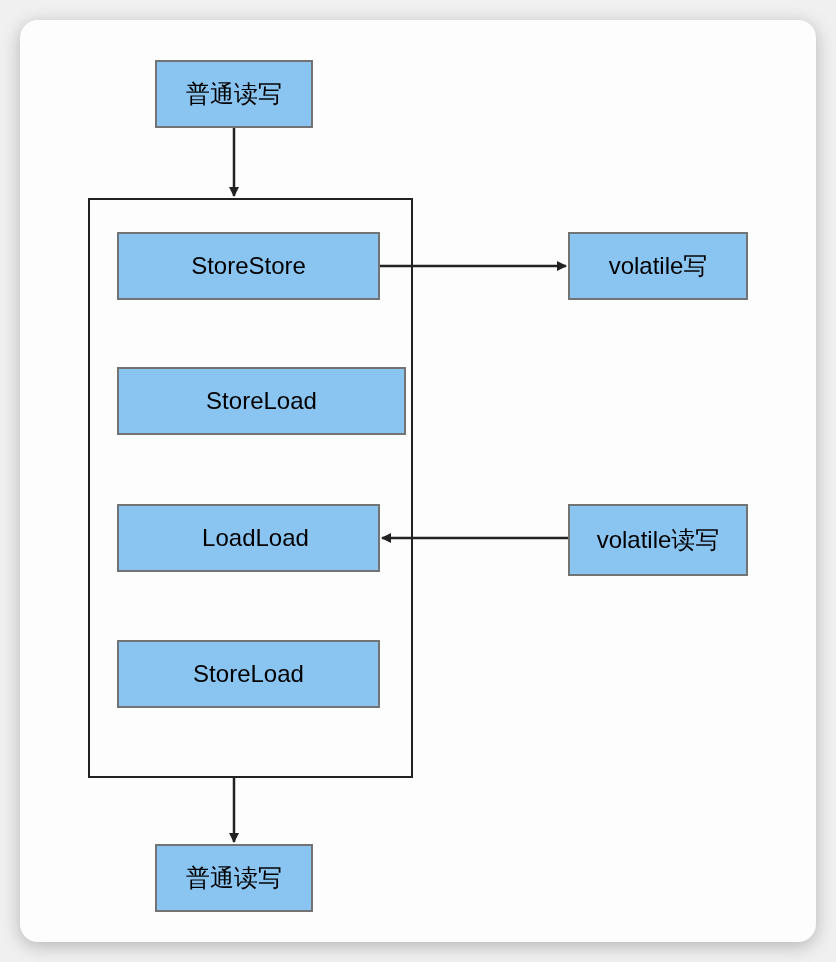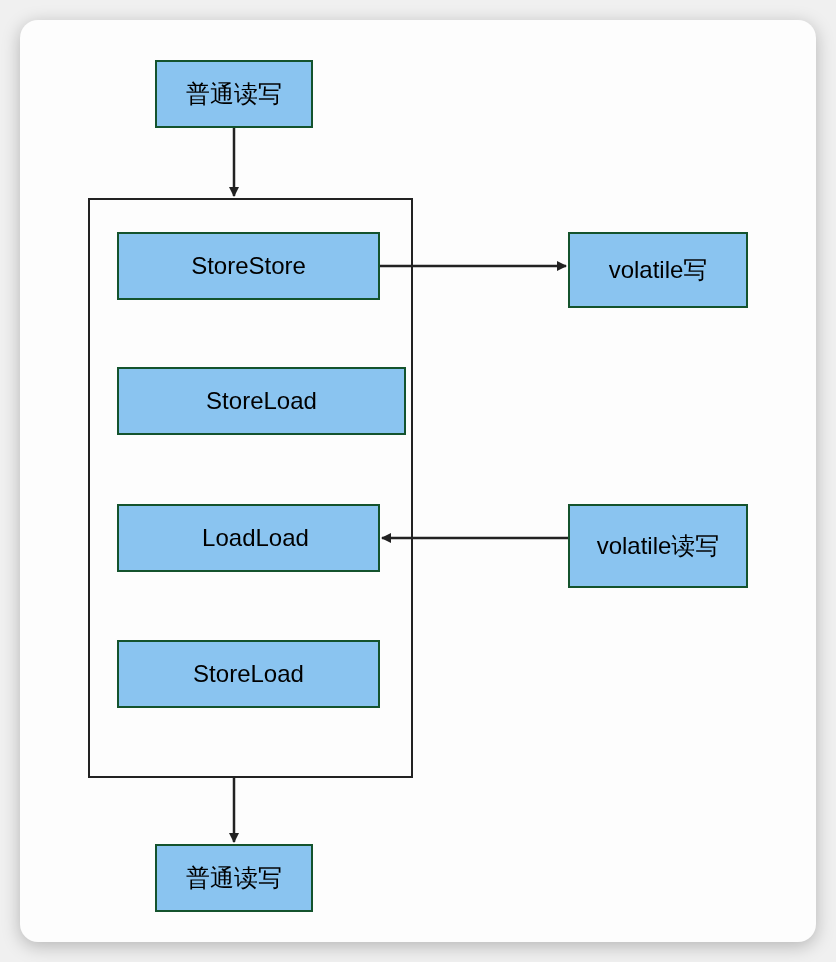--- a/index.html
+++ b/index.html
@@ -15,21 +15,21 @@
     margin: 20px;
     width: 796px;
     height: 922px;
     background: #fdfdfd;
     border-radius: 18px;
     box-shadow: 0 4px 18px rgba(0,0,0,0.25);
   }
   .box {
     position: absolute;
     background: #8ac4f0;
-    border: 2px solid #14532d;
+    border: 2px solid #737373;
     display: flex;
     align-items: center;
     justify-content: center;
     font-size: 24px;
     color: #000;
     box-sizing: border-box;
   }
   .container-box {
     position: absolute;
     border: 2px solid #222;
@@ -65,25 +65,25 @@
   </div>
 
   <div class="box" style="left:97px; top:484px; width:263px; height:68px;padding-left:14px;">
     <span>LoadLoad</span>
   </div>
 
   <div class="box" style="left:97px; top:620px; width:263px; height:68px;">
     <span>StoreLoad</span>
   </div>
 
-  <div class="box" style="left:548px; top:212px; width:180px; height:76px;">
+  <div class="box" style="left:548px; top:212px; width:180px; height:68px;">
     <span>volatile写</span>
   </div>
 
-  <div class="box" style="left:548px; top:484px; width:180px; height:84px;">
+  <div class="box" style="left:548px; top:484px; width:180px; height:72px;">
     <span>volatile读写</span>
   </div>
 
   <div class="box" style="left:135px; top:824px; width:158px; height:68px;">
     <span>普通读写</span>
   </div>
 
   <svg class="arrows">
     <defs>
       <marker id="arrowhead" markerWidth="12" markerHeight="12" refX="9" refY="5" orient="auto" markerUnits="userSpaceOnUse">

